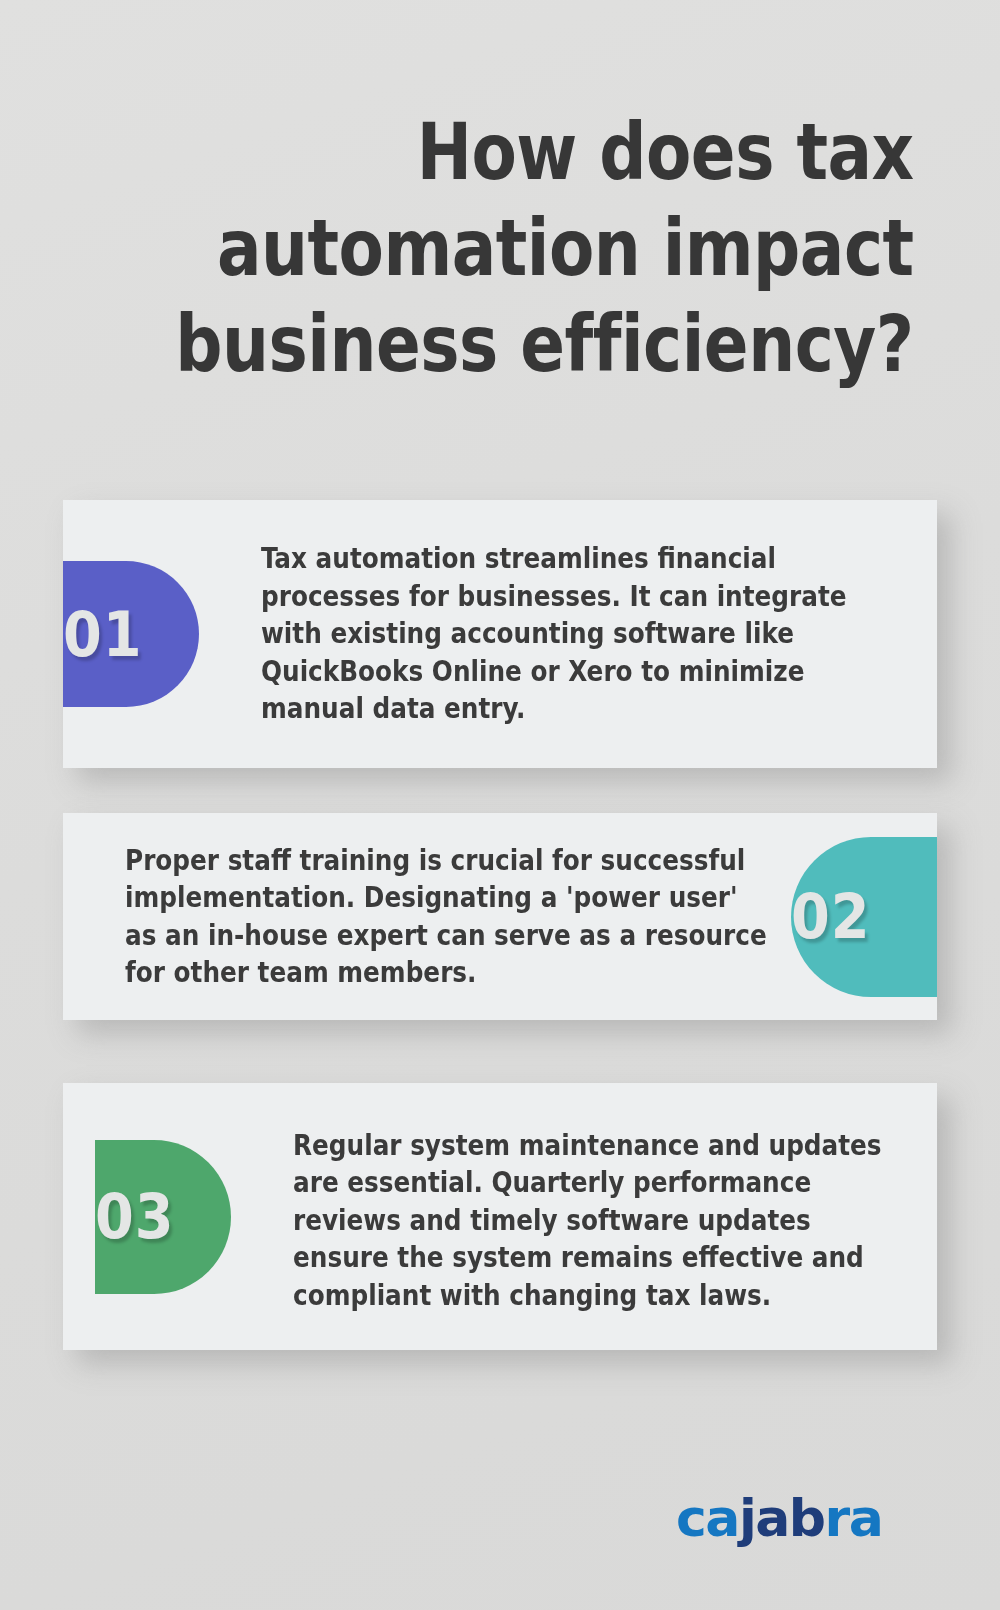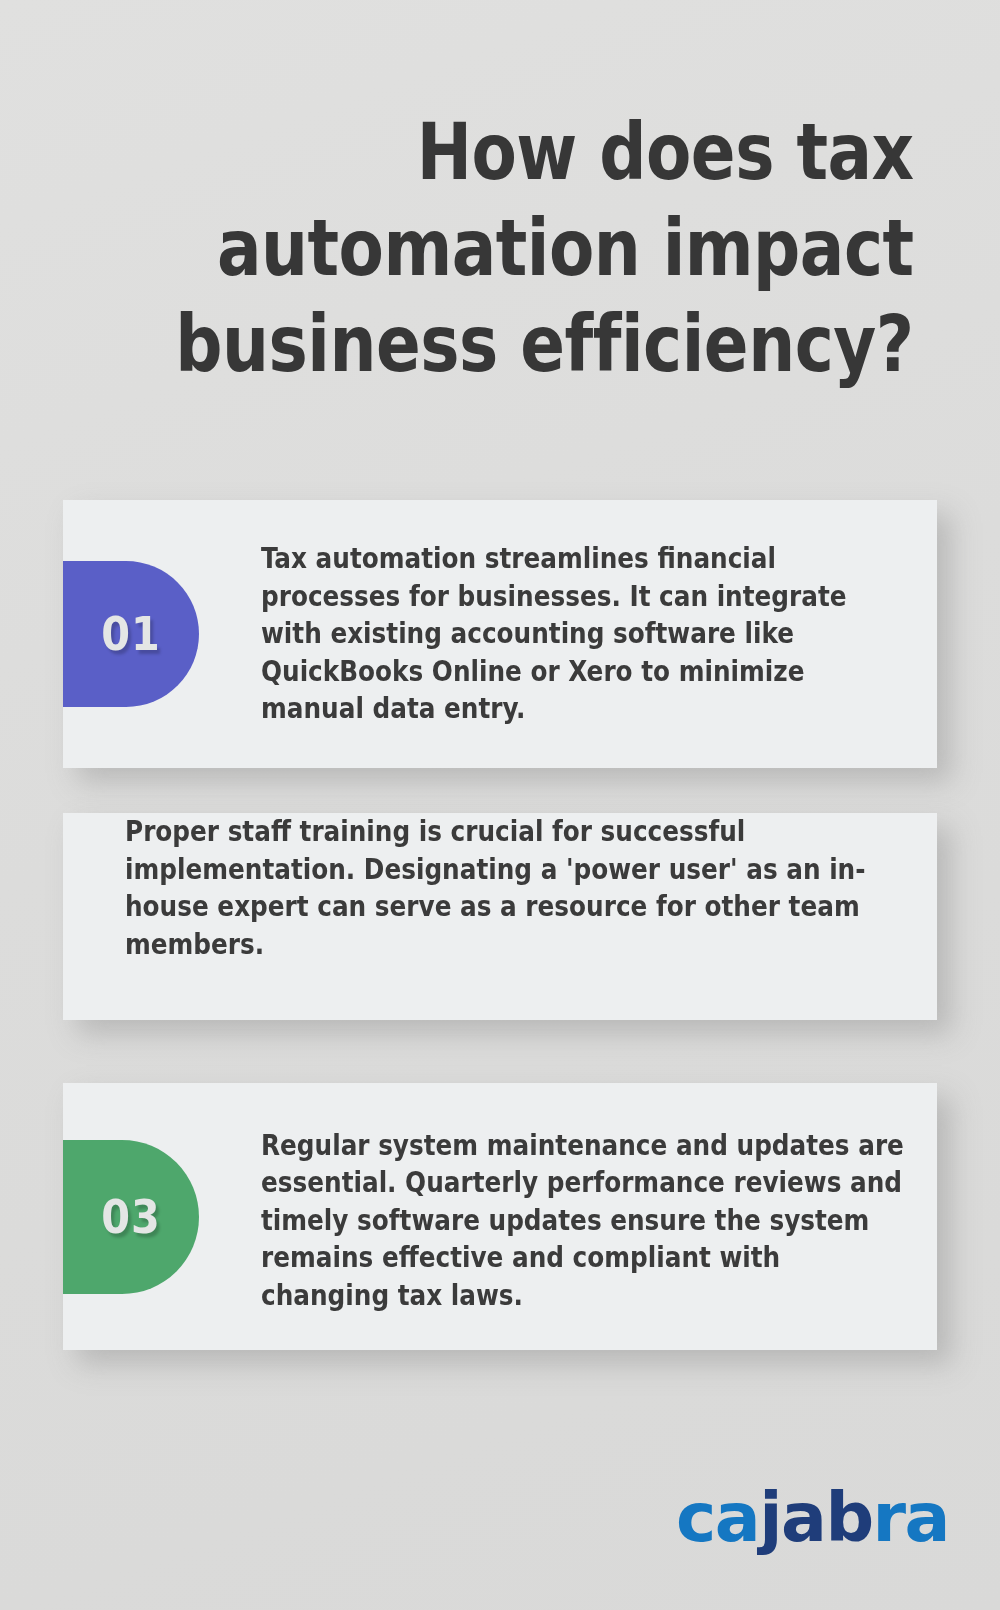--- a/index.html
+++ b/index.html
@@ -60,23 +60,22 @@
   .card-2 { top: 813px;  height: 207px; }
   .card-3 { top: 1083px; height: 267px; }
 
   
   .badge {
     flex: 0 0 auto;
     width: 136px;
     align-self: center;
     display: flex;
     align-items: center;
-    justify-content: center;
     color: #e4e6e5;
-    font-size: 46px;
+    font-size: 62px;
     font-weight: 700;
     letter-spacing: 1px;
     text-shadow: 3px 4px 3px rgba(0,0,0,0.20);
     font-family: "DejaVu Sans Condensed", "Liberation Sans Narrow", "Liberation Sans", sans-serif;
   }
 
   
   .badge.left {
     border-radius: 0 84px 84px 0;
   }
@@ -95,30 +94,30 @@
     line-height: 37.5px;
     color: #3b3b3b;
     font-weight: 700;
     font-family: "DejaVu Sans Condensed", "Liberation Sans Narrow", "Liberation Sans", sans-serif;
   }
 
   .card-1 .card-body { padding: 0 60px 0 62px; }
   .card-2 .card-body { padding: 0 20px 0 62px; }
   .card-3 .card-body { padding: 0 30px 0 62px; margin-top: 8px; }
 
-  .card-2 { flex-direction: column; }
+  .card-2 { flex-direction: row; }
   .card-2 .card-body { order: 1; }
   .card-2 .badge      { order: 2; }
 
   
   .logo {
     position: absolute;
     left: 676px;
     top: 1484px;
-    font-size: 68px;
+    font-size: 52px;
     line-height: 68px;
     font-weight: 700;
     letter-spacing: -1.5px;
     font-family: "DejaVu Sans", "Liberation Sans", sans-serif;
     white-space: nowrap;
   }
   .logo .seg-a { color: #1577c2; }
   .logo .seg-b { color: #1f3d7a; }
   .logo .seg-c { color: #1577c2; }
 </style>
@@ -133,24 +132,27 @@
 
   <div class="card card-1">
     <div class="badge left" style="background: rgb(90, 95, 199);">
       <span>01</span>
     </div>
     <p class="card-body">Tax automation streamlines financial processes for businesses. It can integrate with existing accounting software like QuickBooks Online or Xero to minimize manual data entry.</p>
   </div>
 
   <div class="card card-2">
     <p class="card-body">Proper staff training is crucial for successful implementation. Designating a 'power user' as an in-house expert can serve as a resource for other team members.</p>
+    <div class="badge right" style="background: rgb(80, 188, 188);">
+      <span>02</span>
+    </div>
   </div>
 
   <div class="card card-3">
-    <div class="badge left" style="background: rgb(78, 167, 108);">
+    <div class="badge left" style="background: rgb(78, 167, 108); margin-left: 32px;">
       <span>03</span>
     </div>
     <p class="card-body">Regular system maintenance and updates are essential. Quarterly performance reviews and timely software updates ensure the system remains effective and compliant with changing tax laws.</p>
   </div>
 
   <div class="logo">
     <span class="seg-a">ca</span><span class="seg-b">jab</span><span class="seg-c">ra</span>
   </div>
 
 </div>

